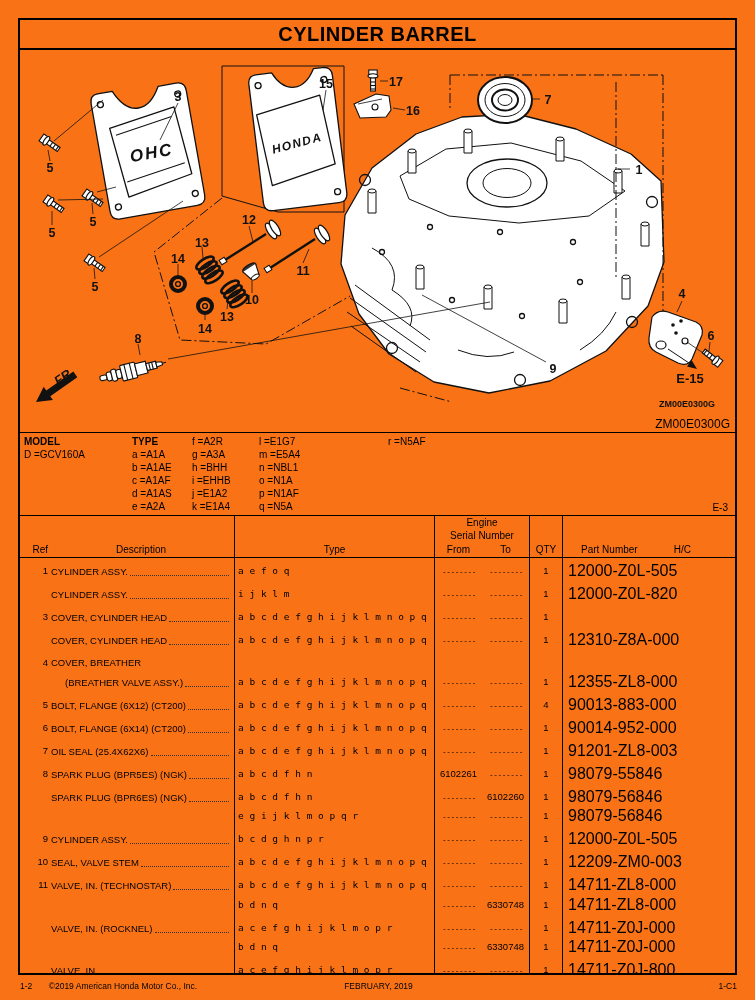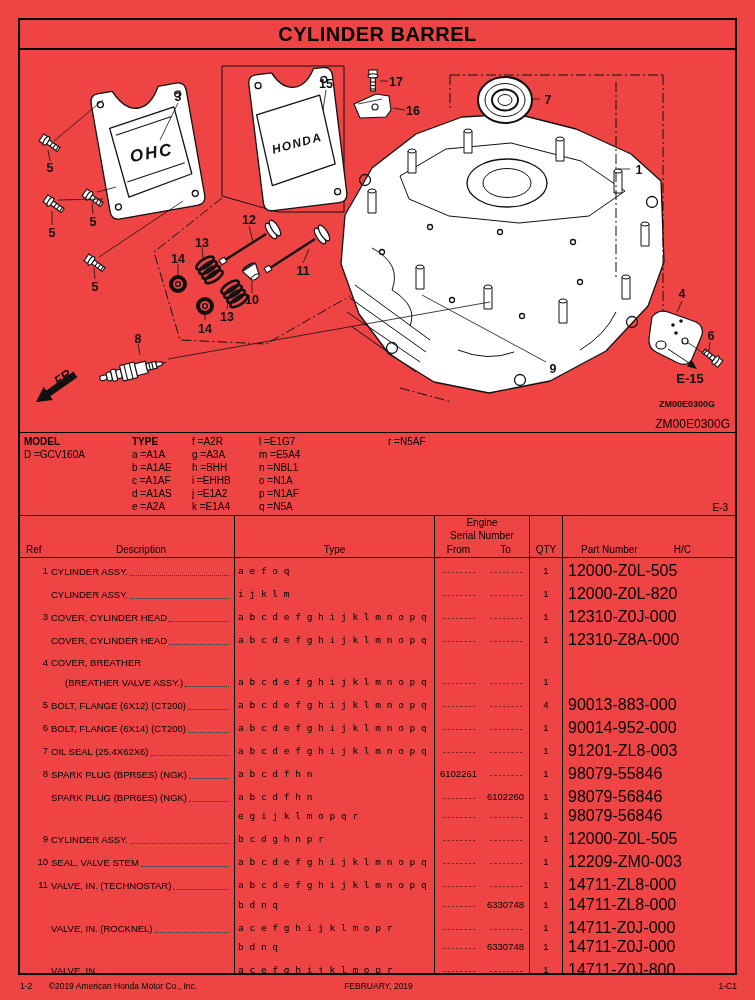--- a/index.html
+++ b/index.html
@@ -1,33 +1,33 @@
 <!DOCTYPE html>
 <html><head>
 <meta charset="utf-8">
 <style>
   html,body{margin:0;padding:0;background:#fff;}
-  .page{position:relative;width:755px;height:1000px;background:#ef4444;font-family:"Liberation Sans",sans-serif;color:#000;overflow:hidden;}
+  .page{position:relative;width:755px;height:1000px;background:#f97316;font-family:"Liberation Sans",sans-serif;color:#000;overflow:hidden;}
   .frame{position:absolute;left:18px;top:18px;width:719px;height:957px;border:2px solid #000;box-sizing:border-box;overflow:hidden;}
   .title-box{height:28px;border-bottom:2px solid #000;text-align:center;line-height:28px;font-size:20px;font-weight:bold;letter-spacing:.5px;}
   .diagram-area{position:relative;height:382px;}
   .diagram-code-outer{position:absolute;right:5px;bottom:1px;font-size:12px;}
   .model-box{position:relative;height:84px;border-top:1.5px solid #000;border-bottom:1.5px solid #000;box-sizing:border-box;font-size:10px;overflow:hidden;}
   .mcol{position:absolute;top:2px;line-height:13px;white-space:nowrap;}
   .mhead{font-weight:bold;}
   .e3ref{position:absolute;right:7px;bottom:2px;font-size:10px;}
   
   .pt-header{border-bottom:1.5px solid #000;font-size:10px;}
   .ph-row{display:grid;grid-template-columns:28px 187px 200px 47px 48px 33px 1fr;}
   .ph-row>div{box-sizing:border-box;}
   .ph-r1,.ph-r2{height:13px;line-height:13px;}
   .ph-r3{height:15px;line-height:15px;}
   .b{border-right:1px solid #000;}
   .hc-center{text-align:center;}
-  .h-ref{padding-left:6px;}
+  .h-ref{padding-left:6px;text-align:right;}
   .h-part{display:flex;align-items:flex-end;}
   .h-part .pn{margin-left:18px;}
   .h-part .hc{margin-left:36px;}
   .pt-body{font-size:9.5px;}
   .pline{display:grid;grid-template-columns:28px 187px 200px 47px 48px 33px 1fr;align-items:end;line-height:14px;}
   .pline>div{box-sizing:border-box;height:100%;padding-top:2.5px;padding-bottom:2px;}
   .pline.rs>div{padding-top:6px;}
   .c-ref{text-align:right;}
   .c-desc{display:flex;align-items:flex-end;padding-left:3px;overflow:hidden;}
   .c-desc .dtext{white-space:nowrap;}
@@ -345,21 +345,20 @@
         <div class="pline rs">
           <div class="c-ref">3</div>
           <div class="c-desc b">
             <span class="dtext">COVER, CYLINDER HEAD</span>
             <span class="leader"></span>
           </div>
           <div class="c-type b">a b c d e f g h i j k l m n o p q r</div>
           <div class="c-from"><span class="dashv">--------</span></div>
           <div class="c-to b"><span class="dashv">--------</span></div>
           <div class="c-qty b">1</div>
-          <div class="c-part">12310-Z0J-000</div>
         </div>
         <div class="pline rs">
           <div class="c-ref"></div>
           <div class="c-desc b">
             <span class="dtext">COVER, CYLINDER HEAD</span>
             <span class="leader"></span>
           </div>
           <div class="c-type b">a b c d e f g h i j k l m n o p q r</div>
           <div class="c-from"><span class="dashv">--------</span></div>
           <div class="c-to b"><span class="dashv">--------</span></div>
@@ -380,20 +379,21 @@
         <div class="pline">
           <div class="c-ref"></div>
           <div class="c-desc b">
             <span class="dtext indent">(BREATHER VALVE ASSY.)</span>
             <span class="leader"></span>
           </div>
           <div class="c-type b">a b c d e f g h i j k l m n o p q r</div>
           <div class="c-from"><span class="dashv">--------</span></div>
           <div class="c-to b"><span class="dashv">--------</span></div>
           <div class="c-qty b">1</div>
+          <div class="c-part">12355-ZL8-000</div>
         </div>
         <div class="pline rs">
           <div class="c-ref">5</div>
           <div class="c-desc b">
             <span class="dtext">BOLT, FLANGE (6X12) (CT200)</span>
             <span class="leader"></span>
           </div>
           <div class="c-type b">a b c d e f g h i j k l m n o p q r</div>
           <div class="c-from"><span class="dashv">--------</span></div>
           <div class="c-to b"><span class="dashv">--------</span></div>

